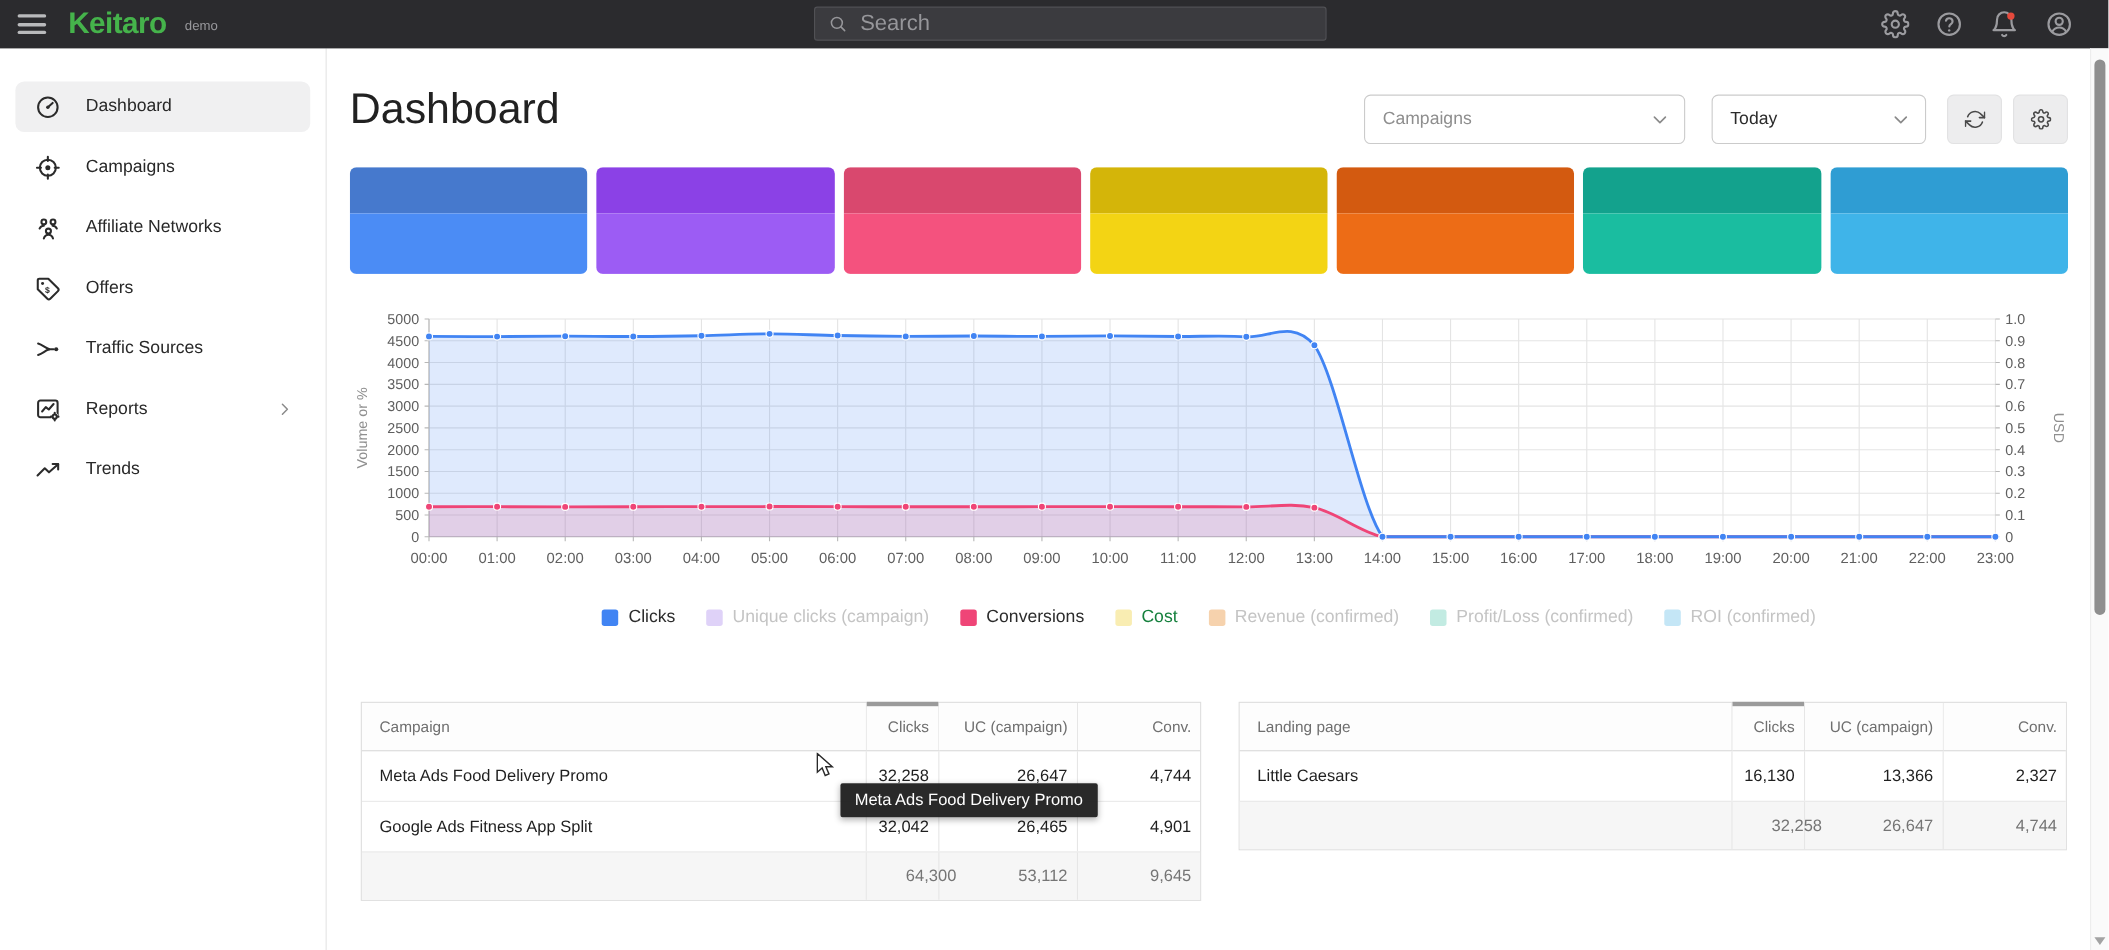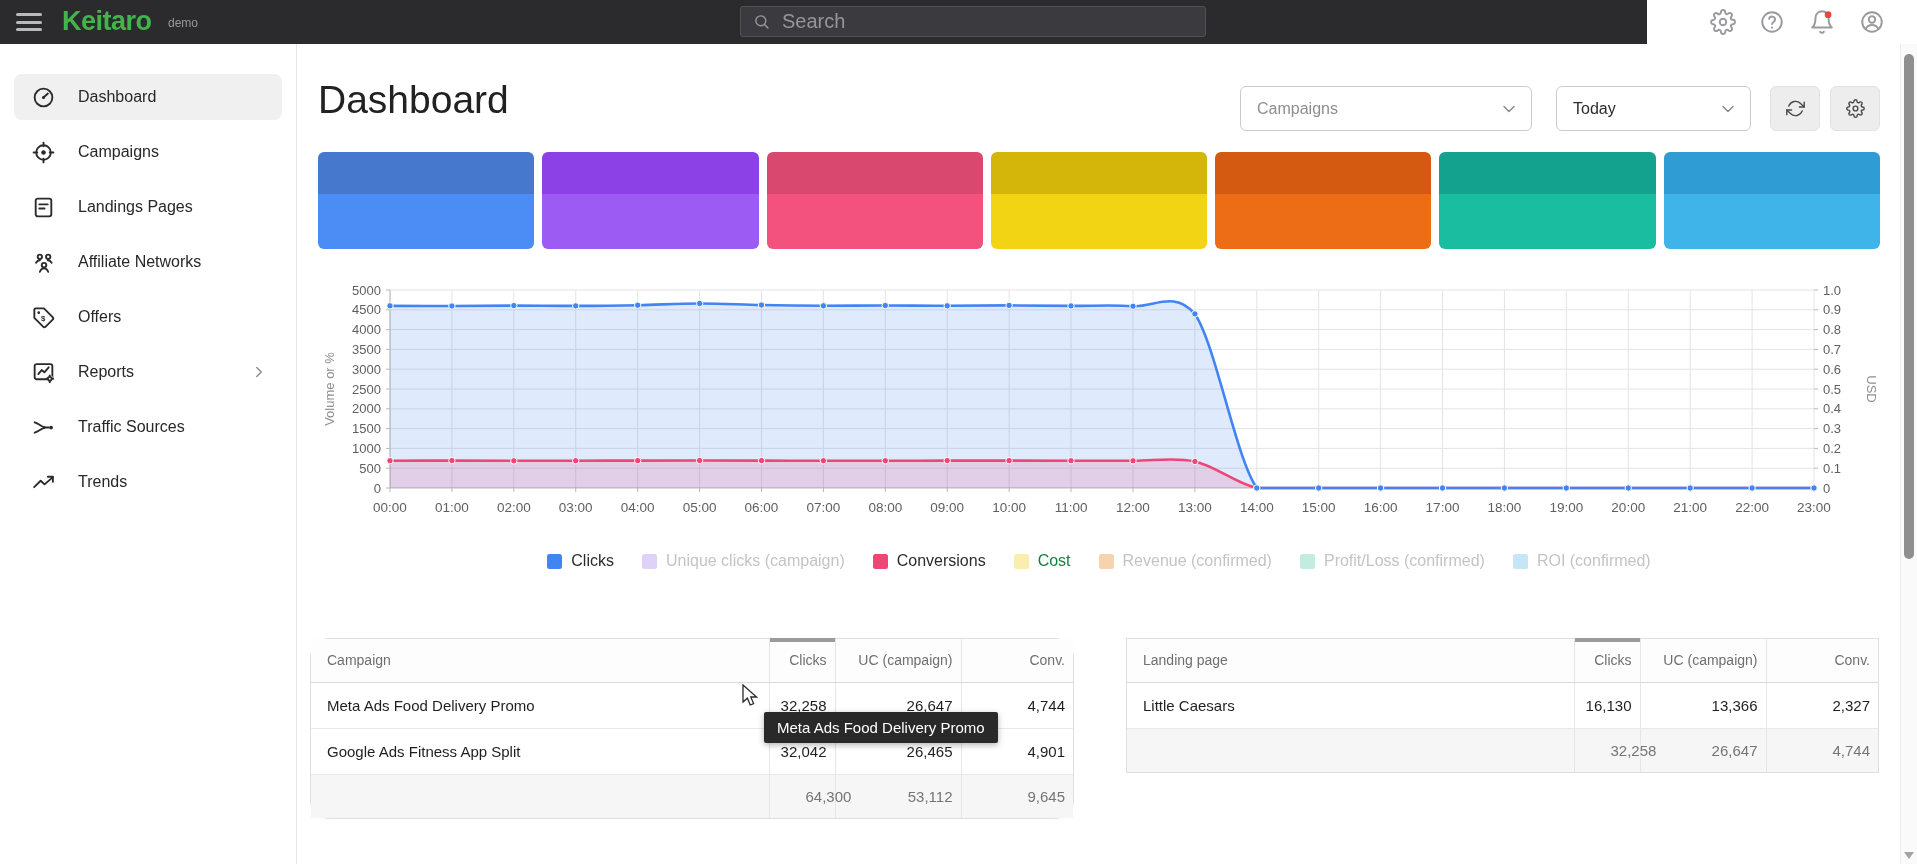--- a/index.html
+++ b/index.html
@@ -1,20 +1,20 @@
 <!DOCTYPE html>
 <html><head>
 <meta charset="utf-8">
 <style>
   html,body{margin:0;padding:0;}
   body{font-family:"Liberation Sans",sans-serif;background:#fff;}
   .app{position:relative;width:1917px;height:864px;background:#fff;overflow:hidden;}
 
   
-  .topbar{position:absolute;left:0;top:0;width:1647px;height:44px;background:#2b2b2e;z-index:30;}
+  .topbar{position:absolute;left:0;top:0;width:1917px;height:44px;background:#2b2b2e;z-index:30;}
   .burger{position:absolute;left:16px;top:11px;width:26px;height:22px;display:flex;flex-direction:column;justify-content:space-between;padding:2px 0;box-sizing:border-box;cursor:pointer;}
   .burger span{display:block;height:3px;border-radius:2px;background:#b9babc;}
   .logo{position:absolute;left:62px;top:6px;font-size:27px;font-weight:700;color:#45b34b;letter-spacing:-0.5px;}
   .env{position:absolute;left:168px;top:16px;font-size:12px;color:#98989c;}
   .search{position:absolute;left:740px;top:6px;width:466px;height:31px;background:#3b3b3f;border:1px solid #515155;border-radius:3px;box-sizing:border-box;display:flex;align-items:center;}
   .search svg{width:17px;height:17px;margin:0 10px 0 12px;color:#96969a;flex:0 0 auto;}
   .search input{background:transparent;border:none;outline:none;color:#d7d7da;font-size:20px;font-family:inherit;width:380px;}
   .search input::placeholder{color:#96969a;}
   .tb-ico{position:absolute;top:9px;width:26px;height:26px;color:#9b9b9f;cursor:pointer;}
   .tb-ico svg{width:26px;height:26px;}
@@ -58,21 +58,21 @@
   
   .dtable{position:absolute;top:638px;border:1px solid #dedede;box-sizing:border-box;background:#fff;z-index:4;}
   .dtable table{border-collapse:collapse;width:100%;table-layout:fixed;}
   .dtable th{position:relative;height:43px;font-weight:400;font-size:14px;color:#6f6f6f;text-align:right;padding:0 8px 0 4px;border-bottom:1px solid #d9d9d9;background:#fdfdfd;box-sizing:border-box;}
   .dtable th.namecol{text-align:left;padding-left:16px;}
   .dtable th.numcol,.dtable td.numcol{border-left:1px solid #e6e6e6;}
   .dtable td{height:46px;font-size:15px;color:#1f1f1f;text-align:right;padding:0 8px 0 4px;border-bottom:1px solid #e9e9e9;box-sizing:border-box;}
   .dtable td.namecol{text-align:left;padding-left:16px;}
   .dtable tr.total td{height:44px;background:#f6f6f6;color:#757575;border-bottom:none;border-top:1px solid #d9d9d9;padding-left:36px;}
   .sortbar{position:absolute;left:0;right:0;top:-1px;height:4px;background:#9b9b9b;}
-  .t-campaigns{left:310px;width:764px;border-radius:19px;}
+  .t-campaigns{left:328px;width:764px;}
   .t-landings{left:1126px;width:753px;}
 
   
   .tooltip{position:absolute;left:764px;top:712px;background:rgba(30,30,30,0.95);color:#fff;font-size:15px;padding:7px 13px;border-radius:2px;box-shadow:0 2px 6px rgba(0,0,0,0.3);z-index:40;white-space:nowrap;}
   .cursor{position:absolute;left:742px;top:684px;z-index:50;}
 
   
   .scrollbar{position:absolute;right:0;top:44px;width:17px;height:820px;background:#fafafa;border-left:1px solid #ededed;box-sizing:border-box;z-index:60;}
   .sb-thumb{position:absolute;left:3px;top:10px;width:10px;height:505px;background:#8f8f8f;border-radius:5px;cursor:pointer;}
   .sb-down{position:absolute;left:3px;bottom:5px;width:0;height:0;border-left:5px solid transparent;border-right:5px solid transparent;border-top:7px solid #a3a3a3;cursor:pointer;}
@@ -136,73 +136,64 @@
               <line x1="12" y1="2.5" x2="12" y2="6"></line>
               <line x1="12" y1="18" x2="12" y2="21.5"></line>
               <line x1="2.5" y1="12" x2="6" y2="12"></line>
               <line x1="18" y1="12" x2="21.5" y2="12"></line>
             </svg></span>
        <span class="side-label">Campaigns</span>
 
      </div>
         <div class="side-item">
        <span class="side-icon"><svg viewBox="0 0 24 24" fill="none" stroke="currentColor" stroke-width="1.8" stroke-linecap="round" stroke-linejoin="round">
-              <rect x="4.5" y="3.5" width="15" height="17" rx="2"></rect>
-              <line x1="8" y1="9" x2="16" y2="9"></line>
-              <line x1="8" y1="13" x2="13" y2="13"></line>
-            </svg></span>
-       <span class="side-label">Landings Pages</span>
-
-     </div>
-        <div class="side-item">
-       <span class="side-icon"><svg viewBox="0 0 24 24" fill="none" stroke="currentColor" stroke-width="1.8" stroke-linecap="round" stroke-linejoin="round">
               <circle cx="8.5" cy="6.5" r="2.1"></circle>
               <path d="M4.8 12.2c.9-1.6 2.2-2.4 3.7-2.4"></path>
               <circle cx="16.5" cy="6.5" r="2.1"></circle>
               <path d="M19.8 12.2c-.9-1.6-2.2-2.4-3.7-2.4"></path>
               <circle cx="12.5" cy="14.5" r="2.2"></circle>
               <path d="M8.5 21c.6-2.2 2.1-3.4 4-3.4s3.4 1.2 4 3.4"></path>
             </svg></span>
        <span class="side-label">Affiliate Networks</span>
 
      </div>
         <div class="side-item">
        <span class="side-icon"><svg viewBox="0 0 24 24" fill="none" stroke="currentColor" stroke-width="1.8" stroke-linecap="round" stroke-linejoin="round">
               <path d="M12.4 3.2 L20.8 11.6 a1.8 1.8 0 0 1 0 2.5 L14.1 20.8 a1.8 1.8 0 0 1 -2.5 0 L3.2 12.4 V4.5 a1.3 1.3 0 0 1 1.3 -1.3 Z"></path>
               <circle cx="7.4" cy="7.4" r="1.3" fill="currentColor" stroke="none"></circle>
               <text x="9.6" y="15.4" font-size="7.5" font-weight="bold" fill="currentColor" stroke="none">$</text>
             </svg></span>
        <span class="side-label">Offers</span>
+
+     </div>
+        <div class="side-item">
+       <span class="side-icon"><svg viewBox="0 0 24 24" fill="none" stroke="currentColor" stroke-width="1.8" stroke-linecap="round" stroke-linejoin="round">
+              <path d="M3.5 7 C8 8.5 9.5 11 13 11.7"></path>
+              <path d="M3.5 17 C8 15.5 9.5 13 13 12.3"></path>
+              <path d="M13 12 H17"></path>
+              <circle cx="19.3" cy="12" r="1.8" fill="currentColor" stroke="none"></circle>
+            </svg></span>
+       <span class="side-label">Traffic Sources</span>
 
      </div>
         <div class="side-item">
        <span class="side-icon"><svg viewBox="0 0 24 24" fill="none" stroke="currentColor" stroke-width="1.8" stroke-linecap="round" stroke-linejoin="round">
               <rect x="3.5" y="4" width="17" height="14.5" rx="2"></rect>
               <path d="M7 13.5 l3.2-3.8 2.6 2.1 4.2-4.8"></path>
               <circle cx="18" cy="18" r="3.2" fill="#fff" stroke="none"></circle>
               <circle cx="18" cy="18" r="1.8"></circle>
               <line x1="18" y1="15.4" x2="18" y2="14.7"></line>
               <line x1="18" y1="20.6" x2="18" y2="21.3"></line>
               <line x1="15.4" y1="18" x2="14.7" y2="18"></line>
               <line x1="20.6" y1="18" x2="21.3" y2="18"></line>
             </svg></span>
        <span class="side-label">Reports</span>
        <span class="side-chevron"><svg viewBox="0 0 24 24" fill="none" stroke="currentColor" stroke-width="1.8" stroke-linecap="round" stroke-linejoin="round">
               <polyline points="9 6 15 12 9 18"></polyline>
             </svg></span>
-     </div>
-        <div class="side-item">
-       <span class="side-icon"><svg viewBox="0 0 24 24" fill="none" stroke="currentColor" stroke-width="1.8" stroke-linecap="round" stroke-linejoin="round">
-              <path d="M3.5 7 C8 8.5 9.5 11 13 11.7"></path>
-              <path d="M3.5 17 C8 15.5 9.5 13 13 12.3"></path>
-              <path d="M13 12 H17"></path>
-              <circle cx="19.3" cy="12" r="1.8" fill="currentColor" stroke="none"></circle>
-            </svg></span>
-       <span class="side-label">Traffic Sources</span>
-
      </div>
         <div class="side-item">
        <span class="side-icon"><svg viewBox="0 0 24 24" fill="none" stroke="currentColor" stroke-width="1.8" stroke-linecap="round" stroke-linejoin="round">
               <path d="M3 16.5 L9.3 10.3 L13 13.8 L21 6.8"></path>
               <polyline points="16.2 6.5 21 6.5 21 11.3"></polyline>
             </svg></span>
        <span class="side-label">Trends</span>
 
      </div>
       </div>

